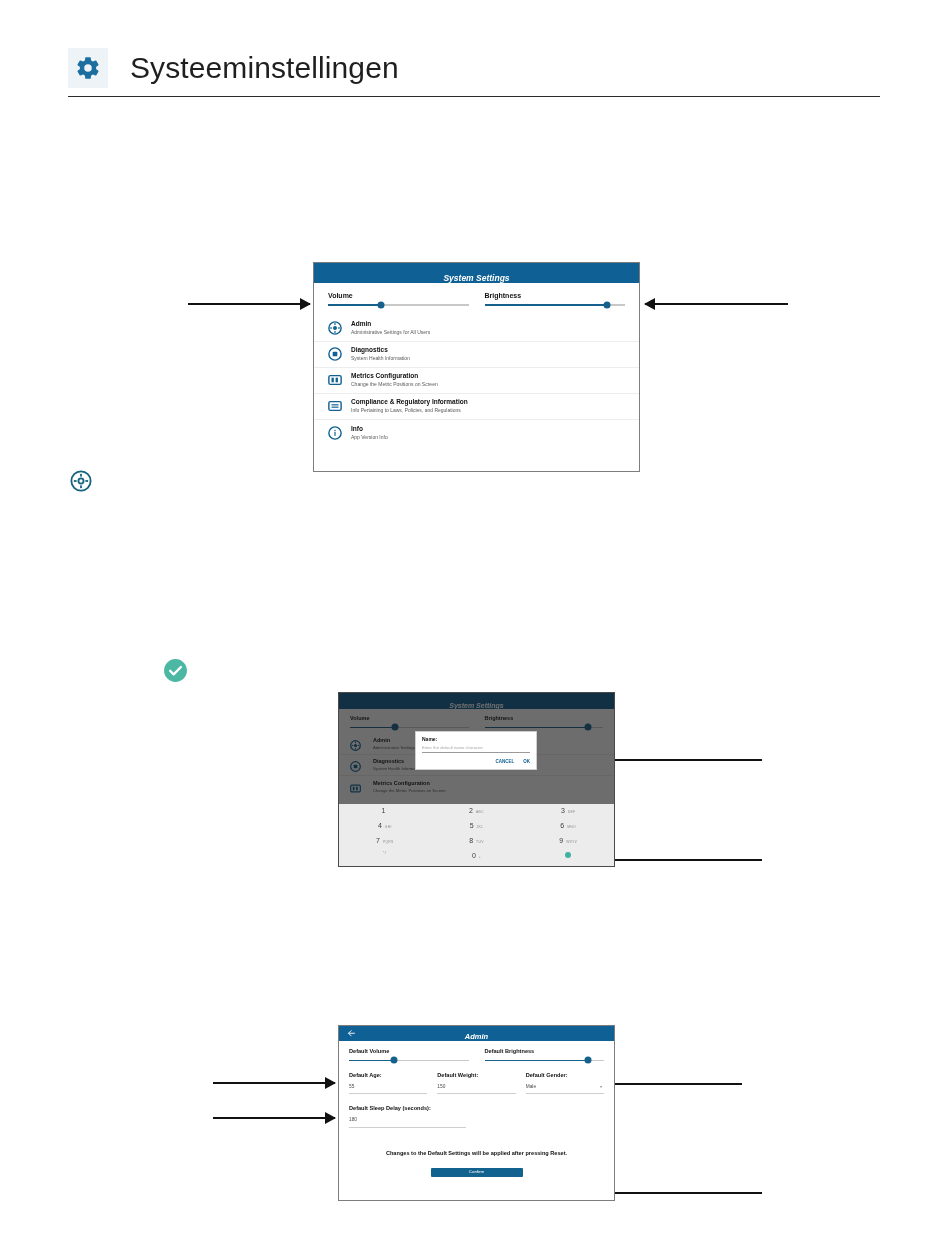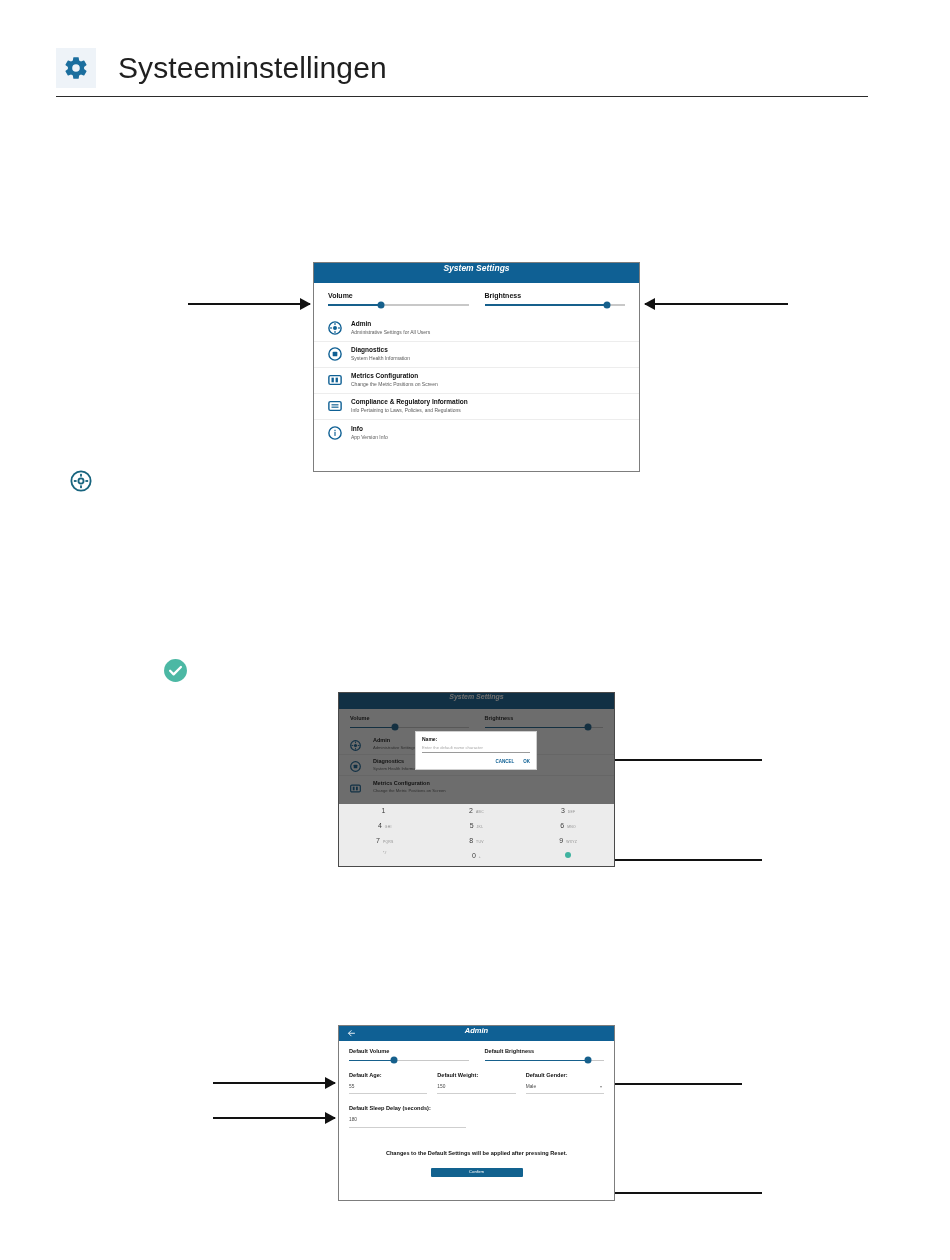--- a/index.html
+++ b/index.html
@@ -12,21 +12,21 @@
     height: 1260px;
     position: relative;
     font-family: "Liberation Sans", sans-serif;
     color: #1a1a1a;
     overflow: hidden;
   }
 
   
   .page-header {
     position: absolute;
-    left: 56px;
+    left: 68px;
     top: 40px;
     width: 812px;
     height: 56px;
     border-bottom: 1.5px solid #2b2b2b;
     display: flex;
     align-items: center;
   }
   .header-icon {
     width: 40px;
     height: 40px;
@@ -94,21 +94,21 @@
     overflow: hidden;
   }
   .panel-bar {
     background: #0f6094;
     color: #ffffff;
     text-align: center;
     font-style: italic;
     font-weight: bold;
     position: relative;
     display: flex;
-    align-items: flex-start;
+    align-items: flex-end;
     justify-content: center;
   }
   .panel-bar .back {
     position: absolute;
     left: 8px;
     top: 50%;
     transform: translateY(-50%);
     font-style: normal;
     font-weight: normal;
     line-height: 1;

